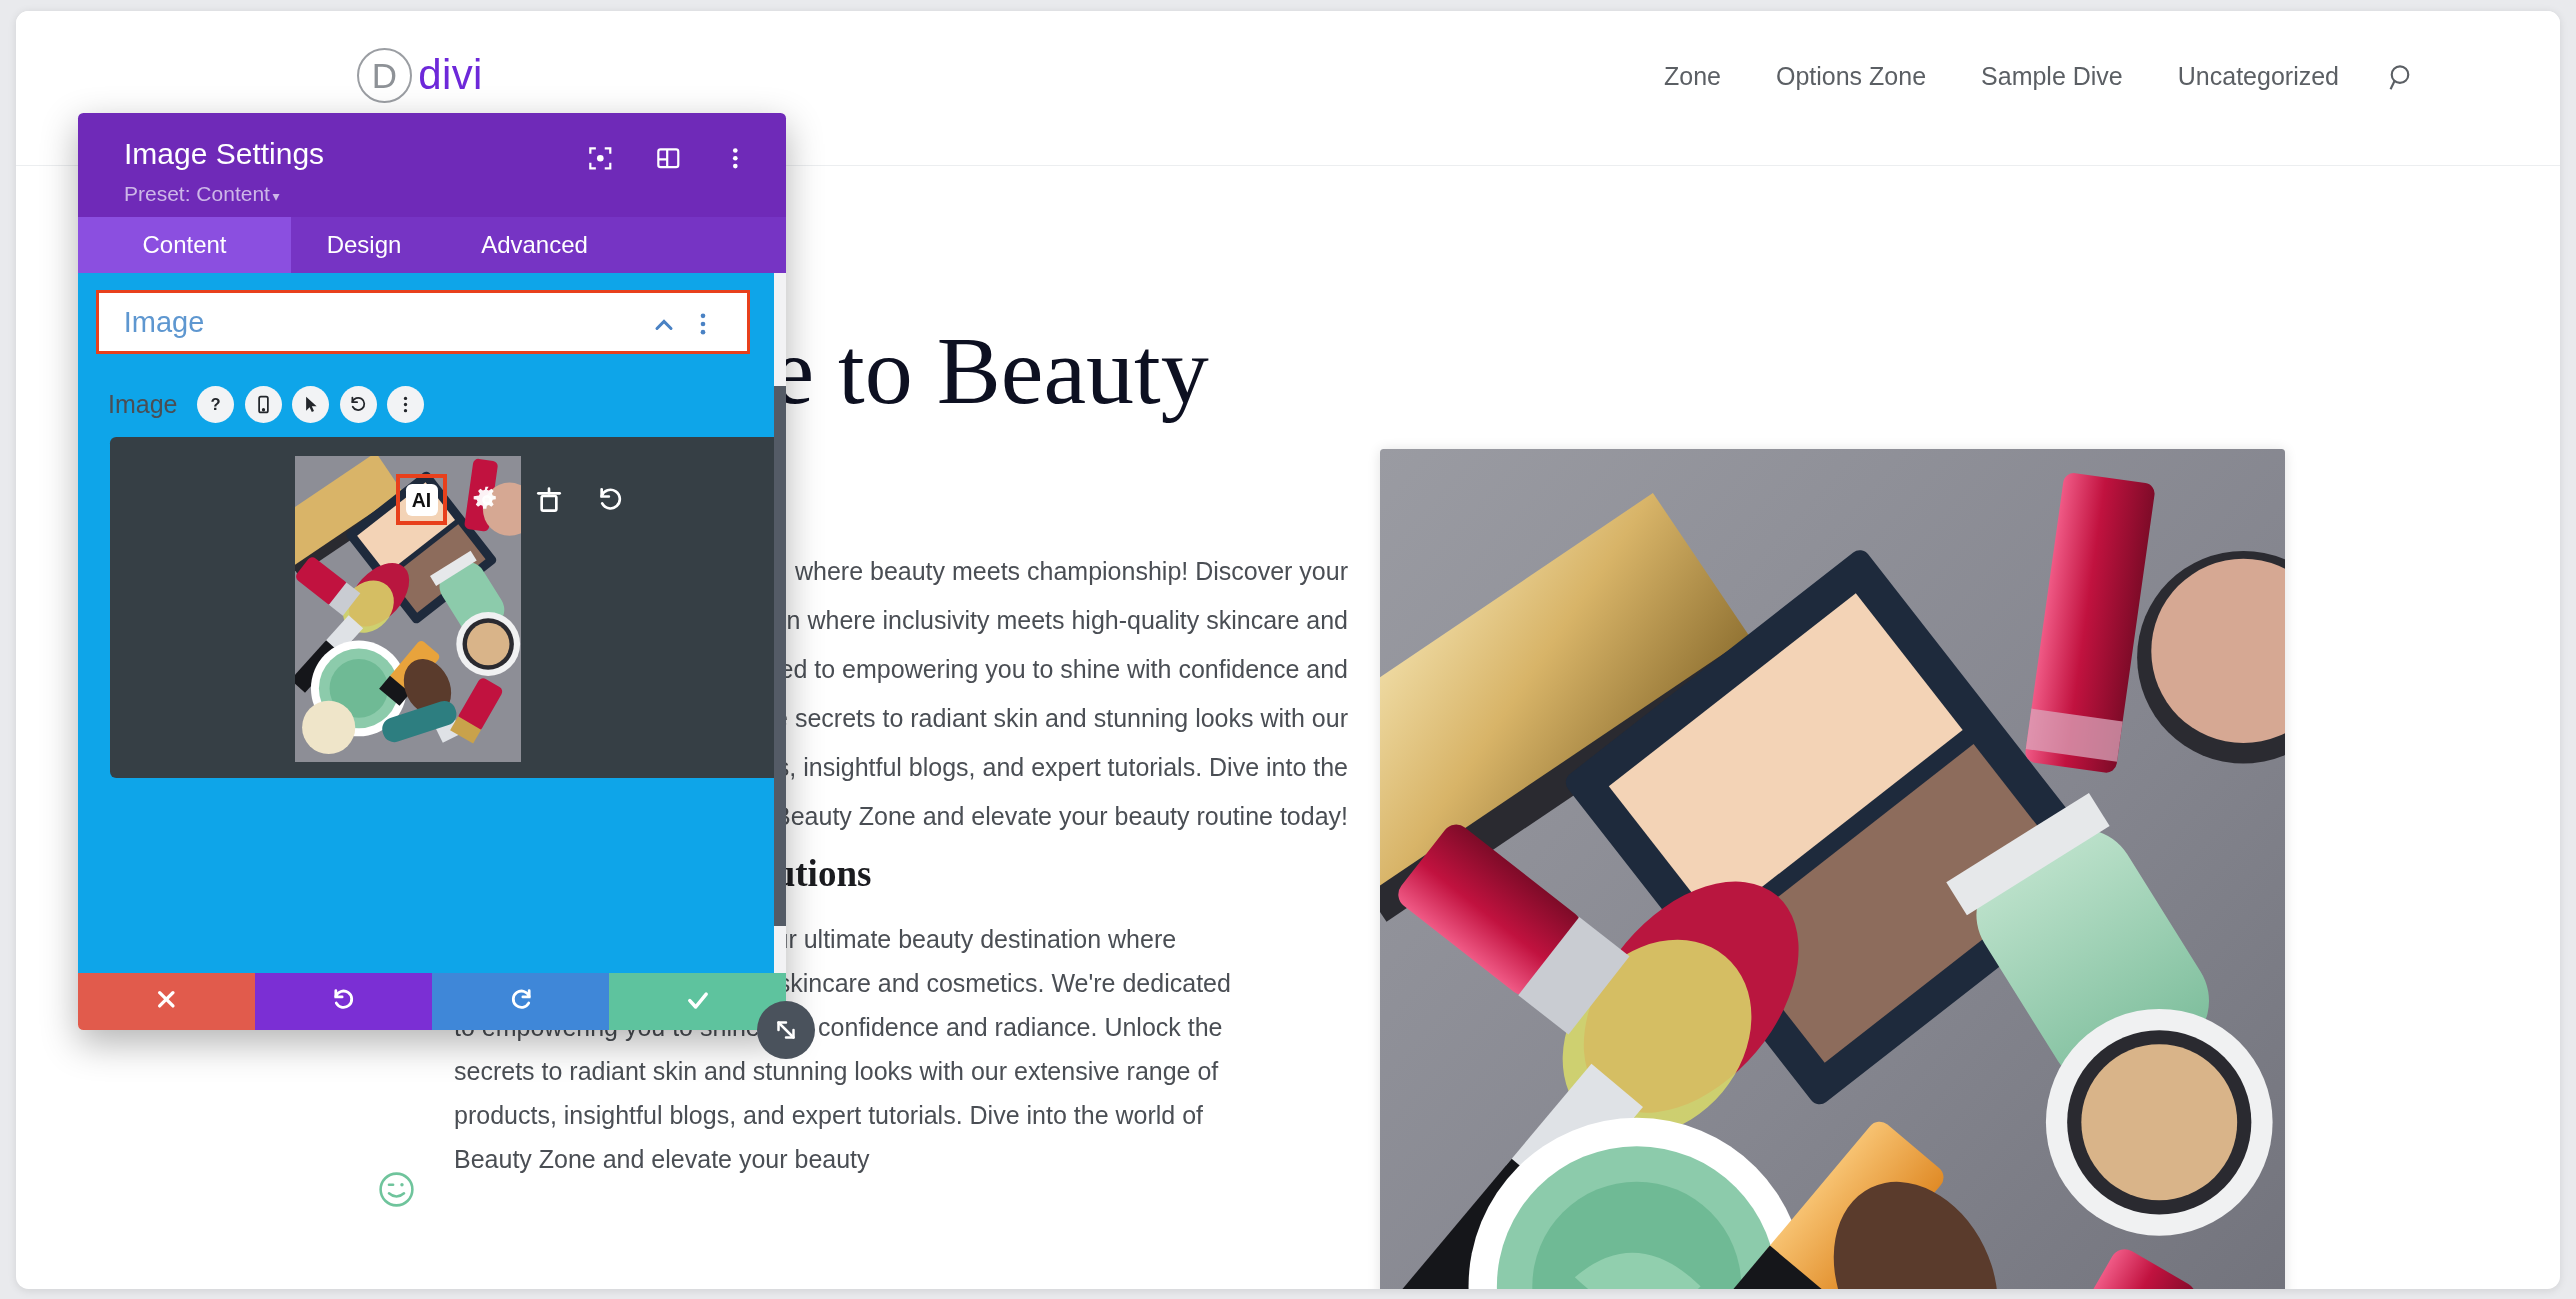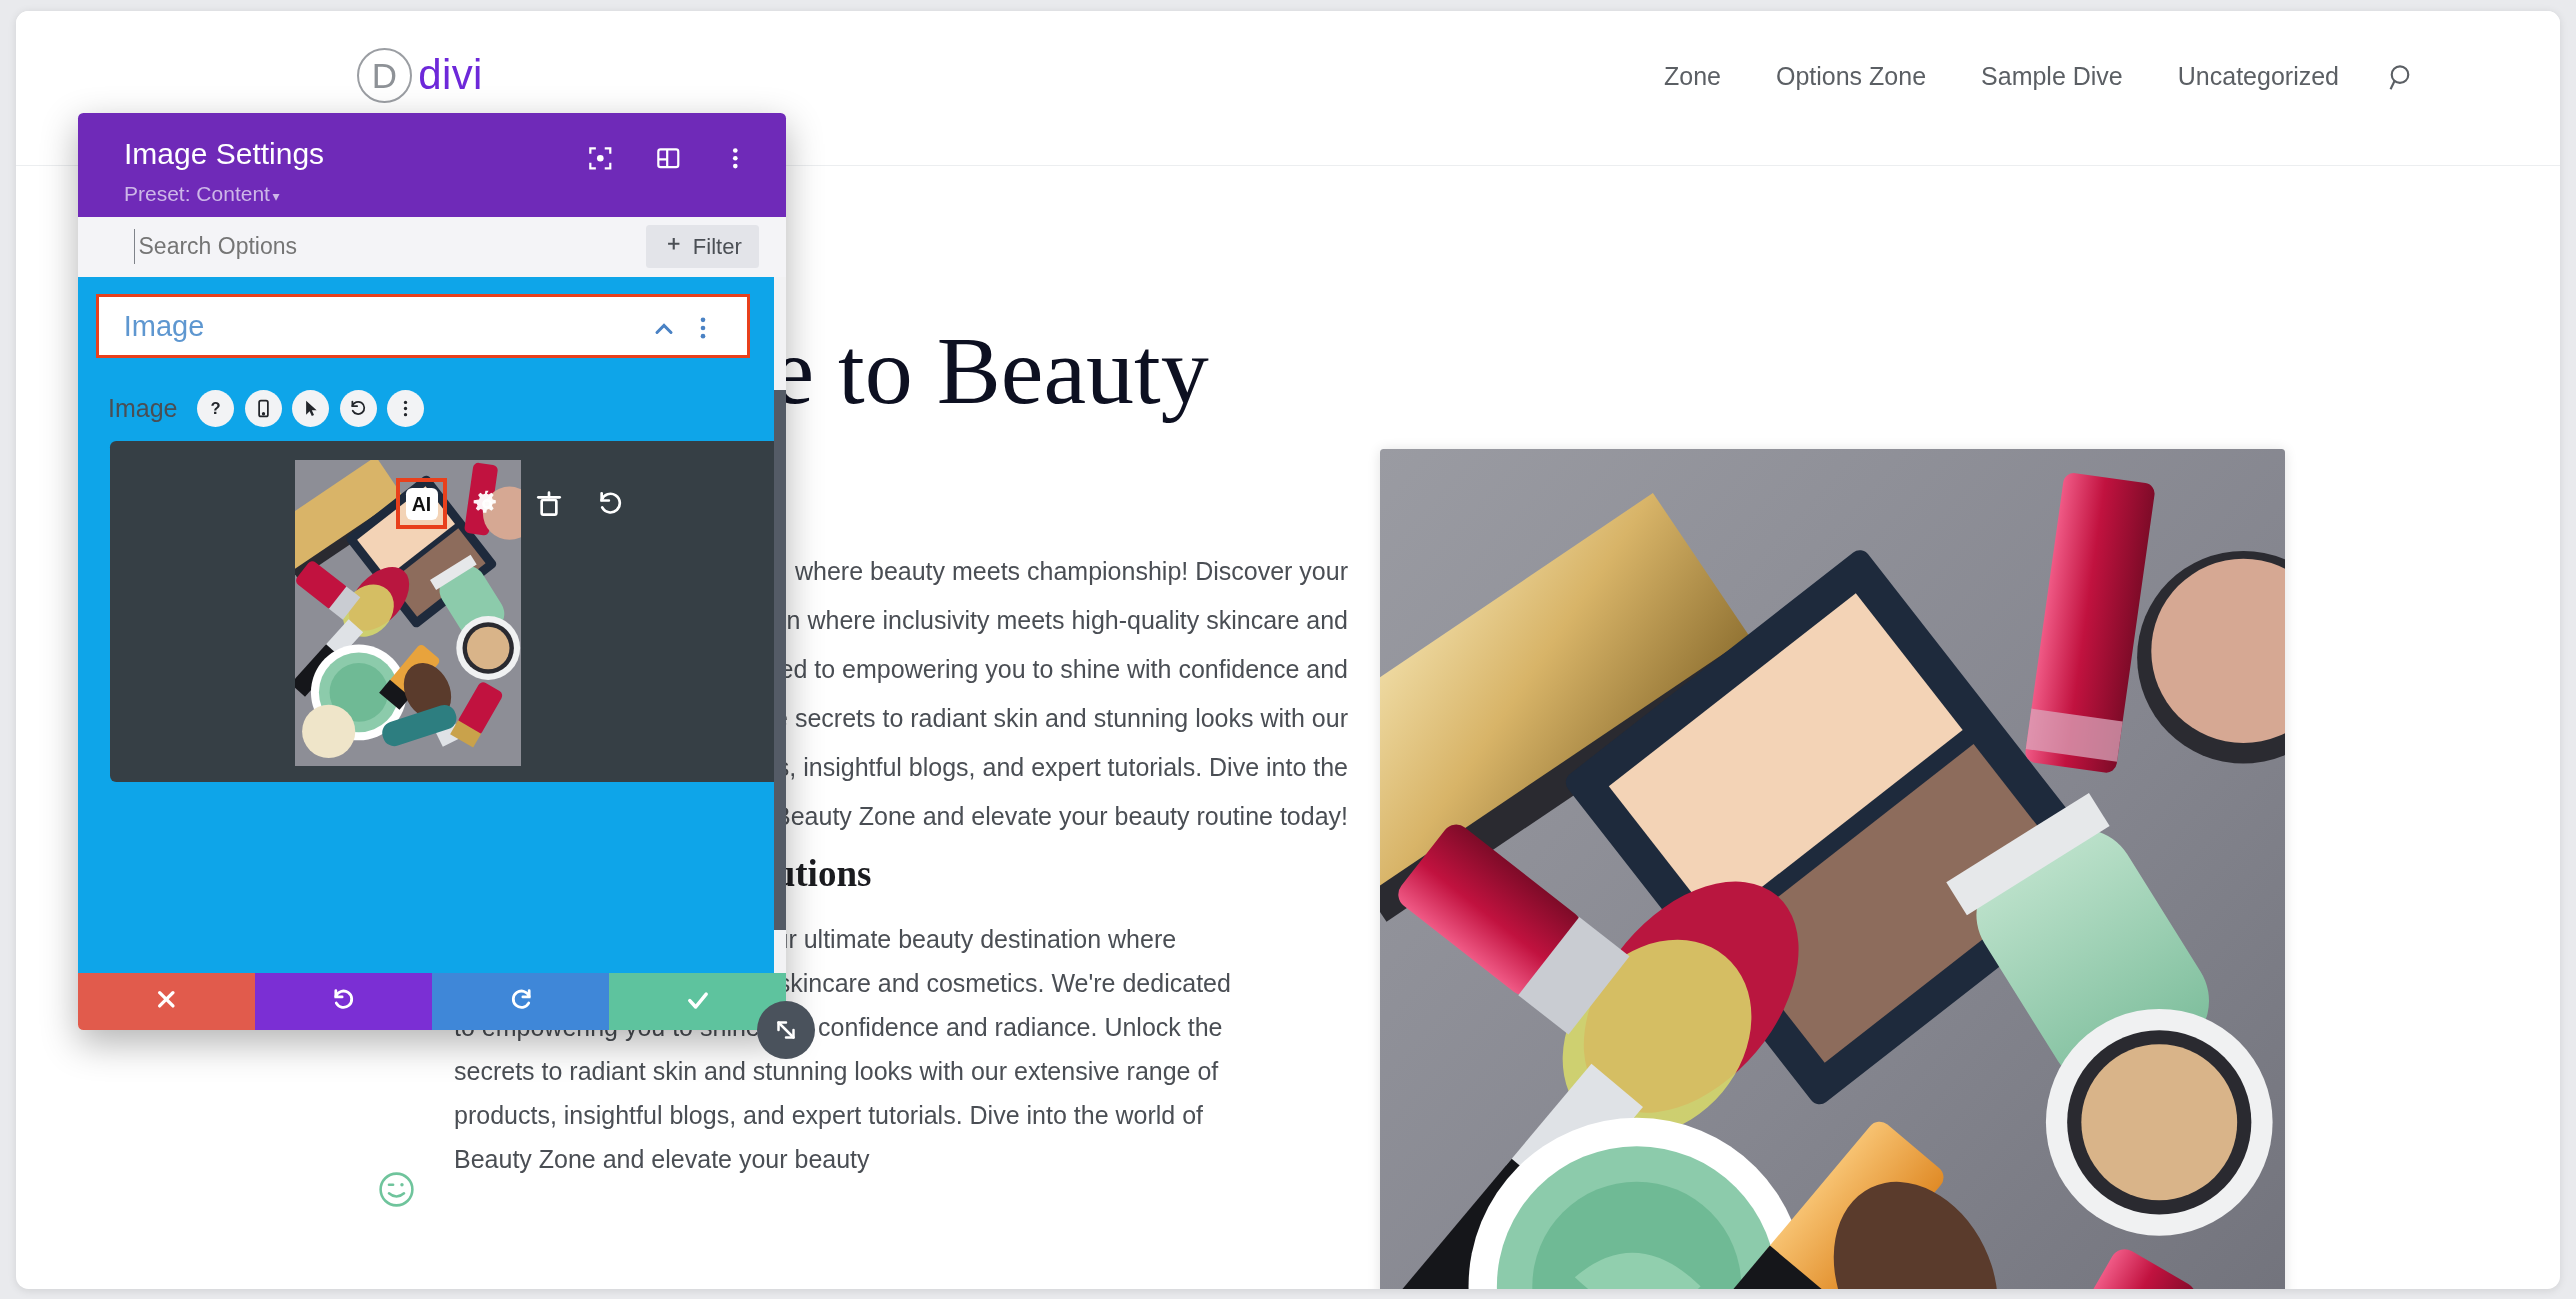--- a/index.html
+++ b/index.html
@@ -429,33 +429,26 @@
         <span class="hicon">
           <svg viewBox="0 0 24 24" width="26.6" height="26.6" fill="#fff">
             <circle cx="12" cy="5" r="2.1"></circle>
               <circle cx="12" cy="12" r="2.1"></circle>
               <circle cx="12" cy="19" r="2.1"></circle>
           </svg>
         </span>
       </div>
     </div>
 
-
-    <div id="search-bar">
-      <input id="search-input" type="text" placeholder="Search Options" style="">
-      <button id="filter-btn">
-        <span>
-          <svg viewBox="0 0 24 24" width="19.5" height="19.5" fill="none" stroke="#4b4f55" stroke-width="2.6">
-            <line x1="12" y1="5" x2="12" y2="19"></line>
-              <line x1="5" y1="12" x2="19" y2="12"></line>
-          </svg>
-        </span>
-        <span>Filter</span>
-      </button>
-    </div>
+    <div id="modal-tabs">
+      <div class="tab active" id="tab-content">Content</div>
+      <div class="tab" id="tab-design">Design</div>
+      <div class="tab" id="tab-advanced">Advanced</div>
+    </div>
+
 
     <div id="modal-scroll">
 
       <div id="image-toggle">
         <span class="label">Image</span>
         <span class="chev">
           <svg viewBox="0 0 24 24" width="28" height="28" fill="none" stroke="#4a82c4" stroke-width="2.6" stroke-linecap="round">
             <polyline points="6,15 12,9 18,15"></polyline>
           </svg>
         </span>

